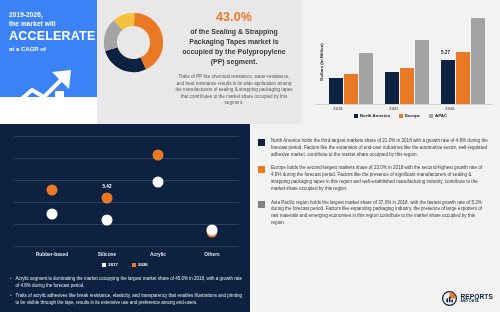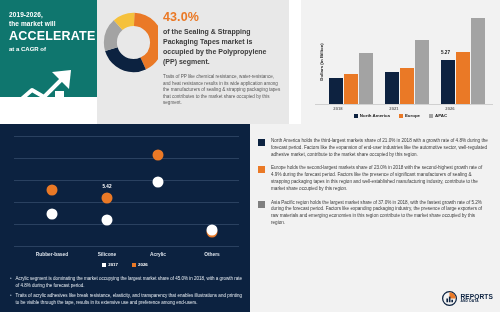--- a/index.html
+++ b/index.html
@@ -14,41 +14,41 @@
     width: 500px; height: 312px;
     background: #ffffff;
   }
 
   
   .top-row { position: absolute; left: 0; top: 0; width: 500px; height: 124px; }
 
   
   .panel-accelerate {
     position: absolute; left: 0; top: 0; width: 97px; height: 97px;
-    background: #0f766e; color: #ffffff;
+    background: #3b82f6; color: #ffffff;
     padding: 10px 7px 0 9px; overflow: hidden;
   }
   .acc-line1 { font-size: 6.5px; letter-spacing: .1px; line-height: 9px; font-weight: 600; }
   .acc-line2 { font-size: 6.5px; letter-spacing: .1px; line-height: 9px; font-weight: 600; margin-bottom:1px;}
   .acc-big { font-size: 12.5px; font-weight: 700; letter-spacing: .2px; line-height: 15px; }
   .acc-line3 { font-size: 6px; line-height: 9px; margin-top: 1px; font-weight: 600;}
   .acc-cagr { font-size: 13px; font-weight: 700; line-height: 15px; letter-spacing: .2px;}
   .acc-graphic { position:absolute; left: 14px; top: 69px; width: 72px; height: 55px; }
 
   
   .panel-donut {
     position: absolute; left: 97px; top: 0; width: 73px; height: 124px;
     background: #e8e8e8;
   }
   .donut-wrap { position:absolute; left: 6px; top: 12px; }
 
   
   .panel-stat {
-    position: absolute; left: 158px; top: 0; width: 131px; height: 124px;
-    background: #e8e8e8; padding: 10px 8px 0 5px;
+    position: absolute; left: 170px; top: 0; width: 131px; height: 124px;
+    background: #e8e8e8; padding: 10px 8px 0 5px; text-align: center;
   }
   .stat-pct { color: #ea7926; font-size: 12.5px; font-weight: 700; line-height: 15px; letter-spacing:.1px;}
   .stat-sub { color: #3b3b3b; font-size: 7px; font-weight: 700; line-height: 10px; margin-top: 2px; }
   .stat-body { color: #5a5a5a; font-size: 4.6px; line-height: 6.6px; margin-top: 7px; }
 
   
   .panel-bars {
     position: absolute; left: 301px; top: 0; width: 199px; height: 124px;
     background: #f2f2f2;
   }

